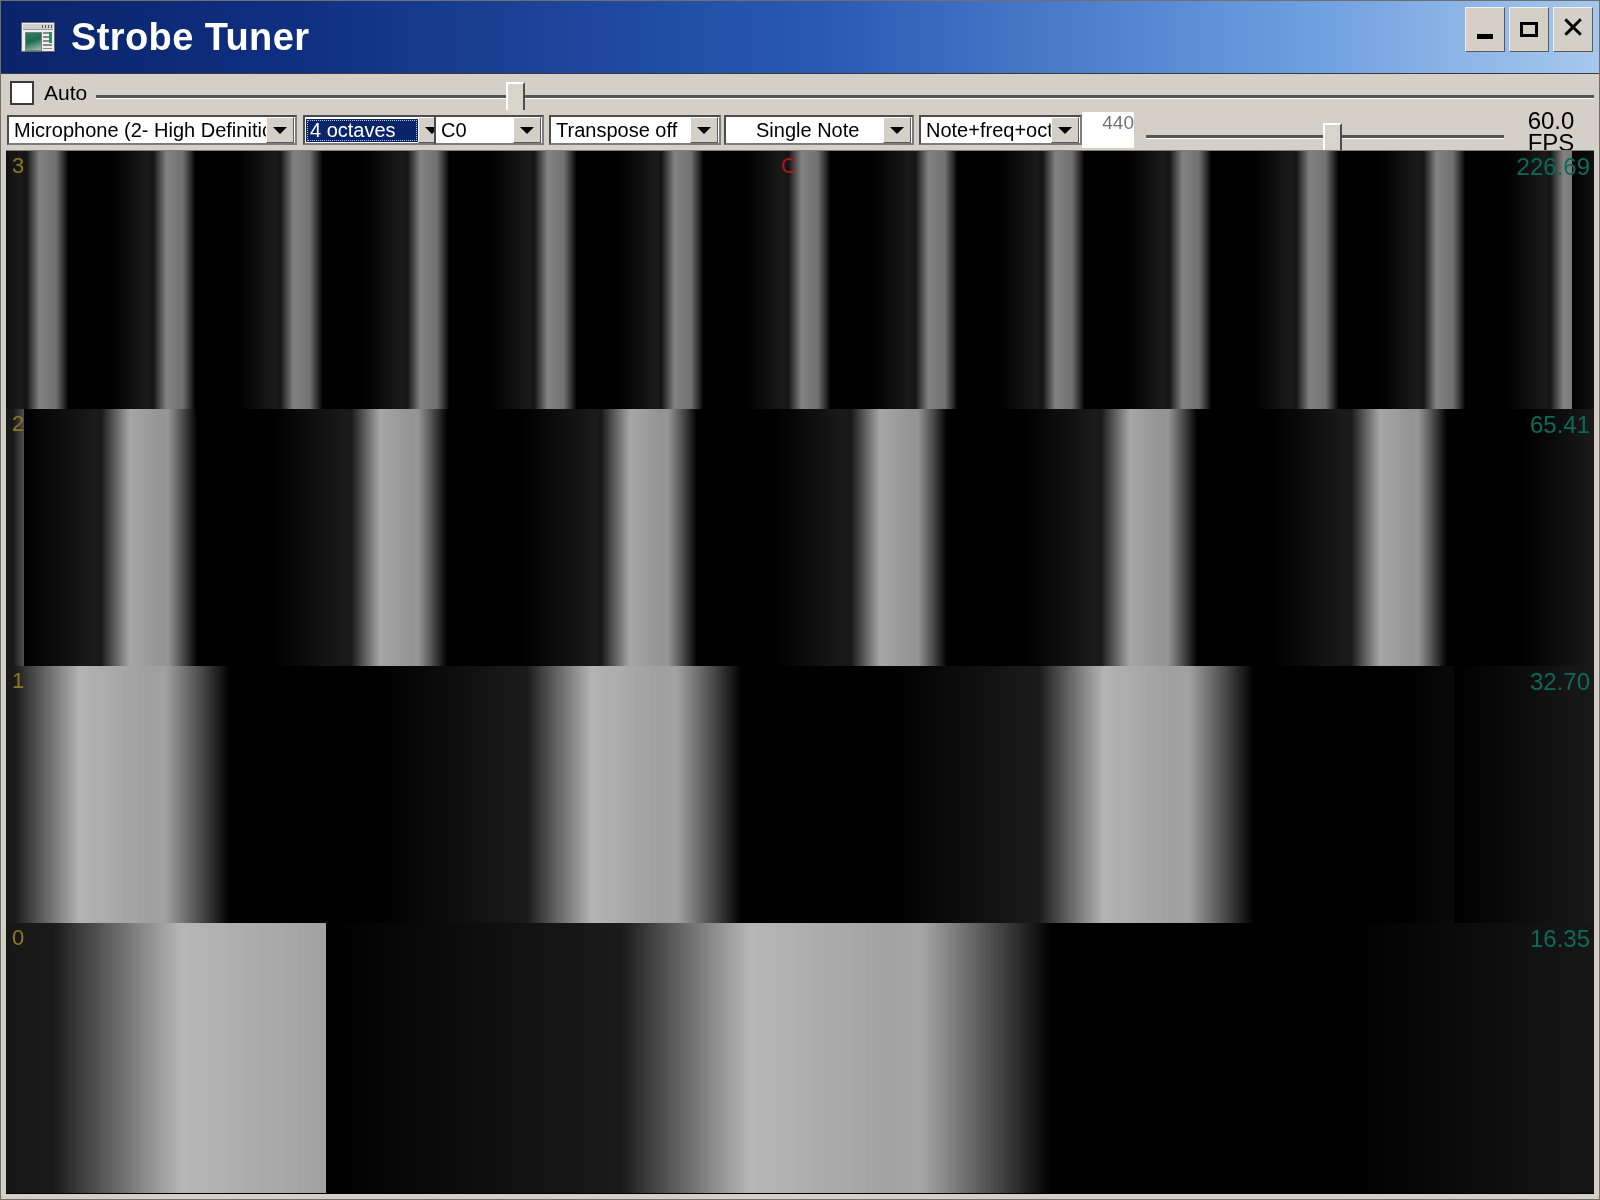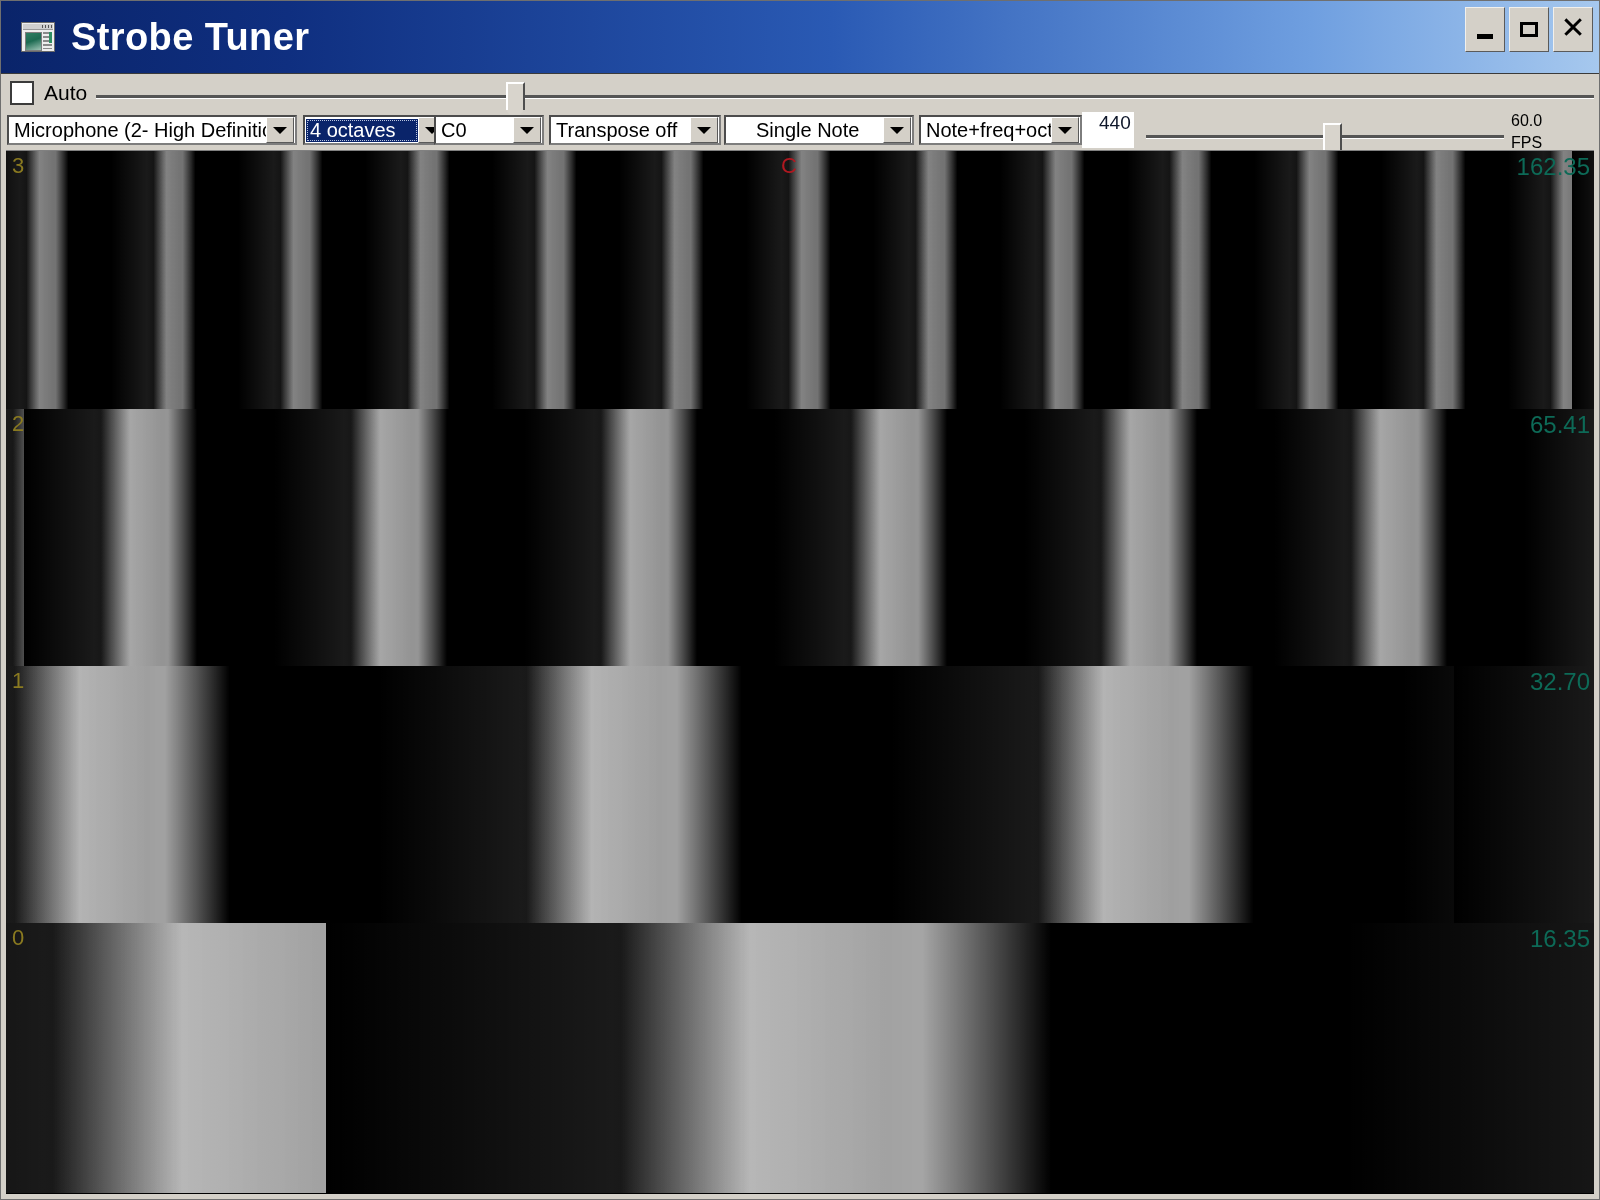--- a/index.html
+++ b/index.html
@@ -224,43 +224,44 @@
     border-right: 7px solid transparent;
     border-top: 7px solid #000;
   }
   #ref-freq-field {
     position: absolute;
     top: 0;
     left: 1081px;
     width: 52px; height: 36px;
     background: #ffffff;
     font-size: 19px;
-    color: #0f172a;
-    padding-left: 17px;
+    color: #737373;
+    padding-left: 4px;
     box-sizing: border-box;
     line-height: 22px;
     cursor: text;
+    text-align: right;
   }
   #fps-slider {
     position: absolute;
     left: 1145px; top: 11px;
     width: 358px; height: 30px;
   }
   #fps-slider .track {
     position: absolute;
     left: 0; top: 12px; width: 100%; height: 3px;
     background: #555;
     border-bottom: 1px solid #ffffff;
   }
   #fps-readout {
     position: absolute;
     right: 8px; top: -2px;
     width: 80px;
-    text-align: left;
-    font-size: 16px;
+    text-align: center;
+    font-size: 24px;
     color: #000;
     line-height: 22px;
   }
 
   
   #strobe-display {
     flex: 1 1 auto;
     position: relative;
     margin: 0 5px 5px 5px;
     background: #000000;
@@ -397,21 +398,21 @@
       </div>
     </div>
   </div>
 
   <div id="strobe-display">
 
   <div class="strobe-row" style="top: 0px; height: 258px;">
         <div class="strobe-bands" style="background: repeating-linear-gradient(to right, rgb(0, 0, 0) 0px, rgb(0, 0, 0) 42.5px, rgb(140, 140, 140) 55.5px, rgb(140, 140, 140) 71.5px, rgb(0, 0, 0) 84.5px, rgb(0, 0, 0) 127px) -22px 0px;"></div>
         <div class="strobe-bands" style="background: repeating-linear-gradient(to right, rgba(255, 255, 255, 0) 0px, rgba(255, 255, 255, 0.1) 35.56px, rgba(0, 0, 0, 0.18) 69.85px, rgba(255, 255, 255, 0) 127px) -22px 0px;"></div>
         <div class="octave-label">3</div>
-        <div class="freq-label">162.35</div>
+        <div class="freq-label">226.69</div>
         <div class="note-marker" style="left: 774.944px; top: 2px;">C</div>
       </div>
       <div class="strobe-row" style="top: 258px; height: 257px;">
         <div class="strobe-bands" style="background: repeating-linear-gradient(to right, rgb(0, 0, 0) 0px, rgb(0, 0, 0) 77px, rgb(180, 180, 180) 106px, rgb(180, 180, 180) 144px, rgb(0, 0, 0) 173px, rgb(0, 0, 0) 250px) 18px 0px;"></div>
         <div class="strobe-bands" style="background: repeating-linear-gradient(to right, rgba(255, 255, 255, 0) 0px, rgba(255, 255, 255, 0.1) 70px, rgba(0, 0, 0, 0.18) 137.5px, rgba(255, 255, 255, 0) 250px) 18px 0px;"></div>
         <div class="octave-label">2</div>
         <div class="freq-label">65.41</div>
       </div>
       <div class="strobe-row" style="top: 515px; height: 257px;">
         <div class="strobe-bands" style="background: repeating-linear-gradient(to right, rgb(0, 0, 0) 0px, rgb(0, 0, 0) 148.5px, rgb(194, 194, 194) 213.5px, rgb(194, 194, 194) 298.5px, rgb(0, 0, 0) 363.5px, rgb(0, 0, 0) 512px) -140px 0px;"></div>

